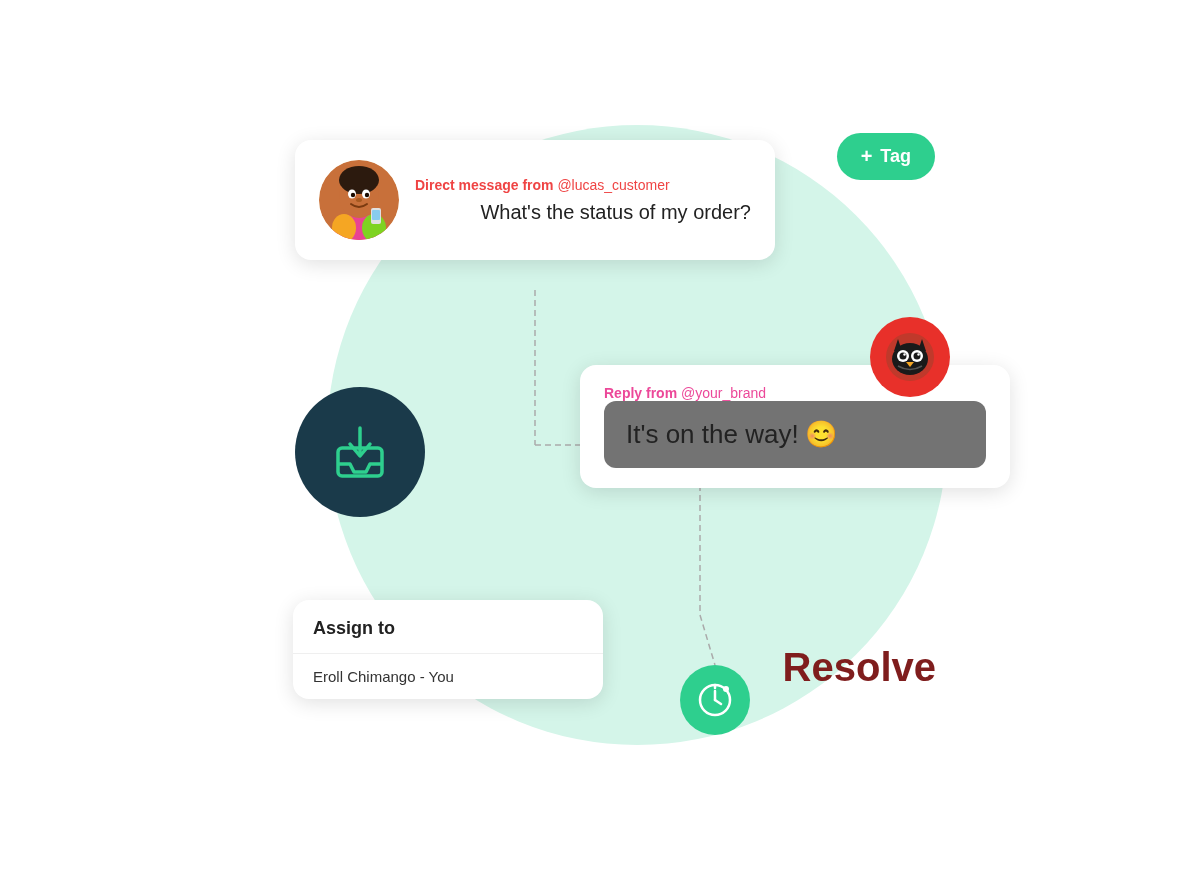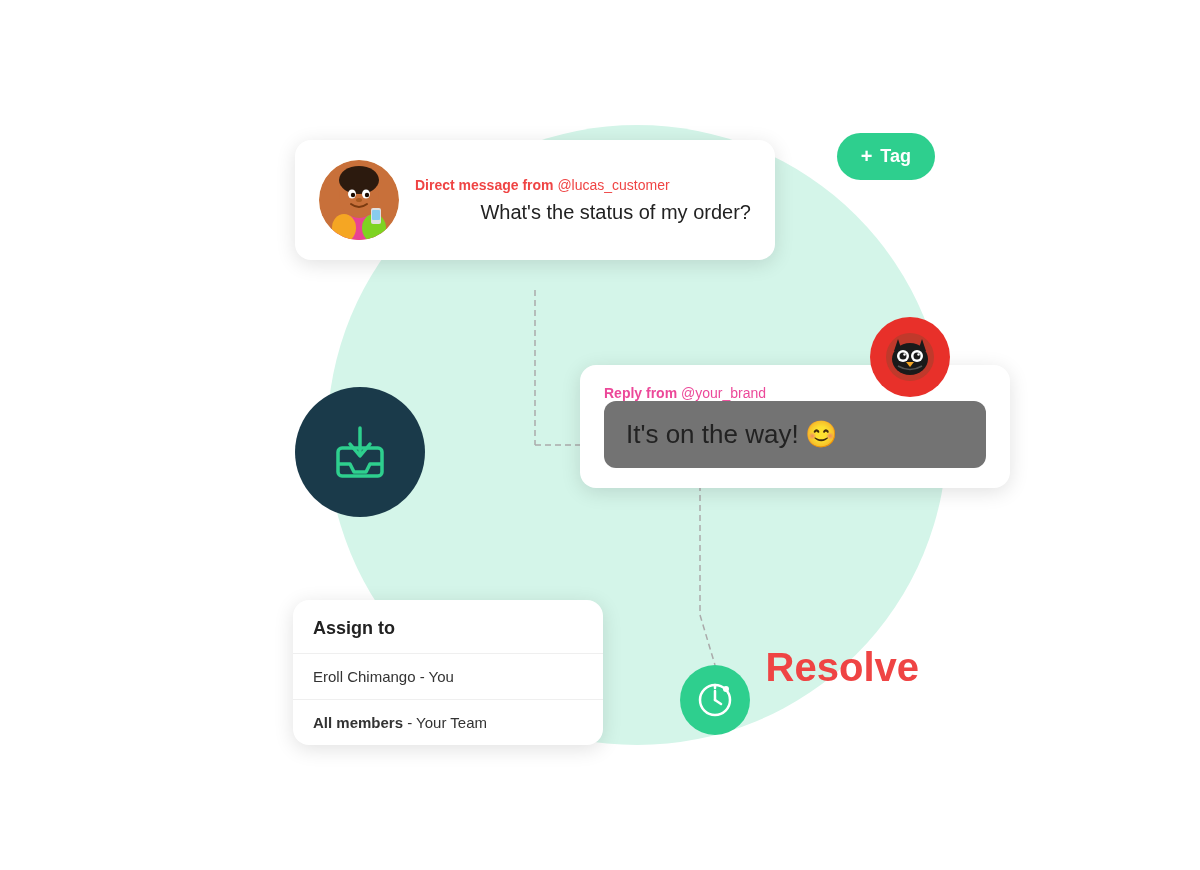--- a/index.html
+++ b/index.html
@@ -205,24 +205,24 @@
       border-radius: 50%;
       display: flex;
       align-items: center;
       justify-content: center;
     }
 
     
     .resolve-text {
       position: absolute;
       top: 620px;
-      right: 131px;
+      right: 114px;
       font-size: 40px;
       font-weight: 800;
-      color: #ef4444;
+      color: #7f1d1d;
     }
 
     
     .dashed-svg {
       position: absolute;
       top: 0; left: 0;
       width: 100%; height: 100%;
       pointer-events: none;
     }
   </style>
@@ -325,23 +325,20 @@
 
       <polygon points="22,31 30,31 26,36" fill="#f5a623"></polygon>
 
       <path d="M14 35 Q26 42 38 35" stroke="#555" stroke-width="1.5" fill="none"></path>
     </svg>
   </div>
 
   <div class="card card-assign">
     <div class="card-assign-header">Assign to</div>
     <div class="card-assign-row">Eroll Chimango - You</div>
-    <div class="card-assign-row">
-      <strong>All members</strong><span> - Your Team</span>
-    </div>
   </div>
 
   <div class="clock-circle">
     <svg width="38" height="38" viewBox="0 0 38 38" fill="none" xmlns="http://www.w3.org/2000/svg">
       <circle cx="19" cy="19" r="15" stroke="white" stroke-width="2.5" fill="none"></circle>
       <line x1="19" y1="10" x2="19" y2="19" stroke="white" stroke-width="2.5" stroke-linecap="round"></line>
       <line x1="19" y1="19" x2="25" y2="23" stroke="white" stroke-width="2.5" stroke-linecap="round"></line>
 
       <line x1="19" y1="4" x2="19" y2="7" stroke="white" stroke-width="2.5" stroke-linecap="round"></line>
 

